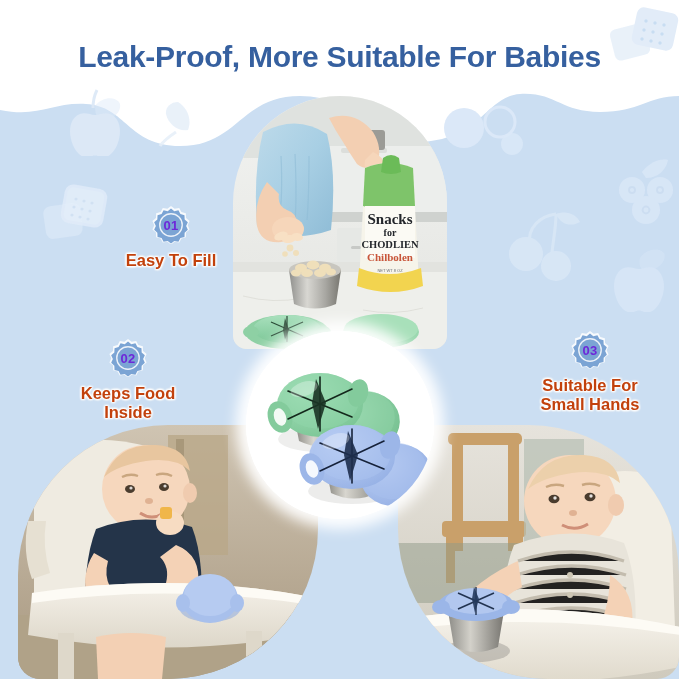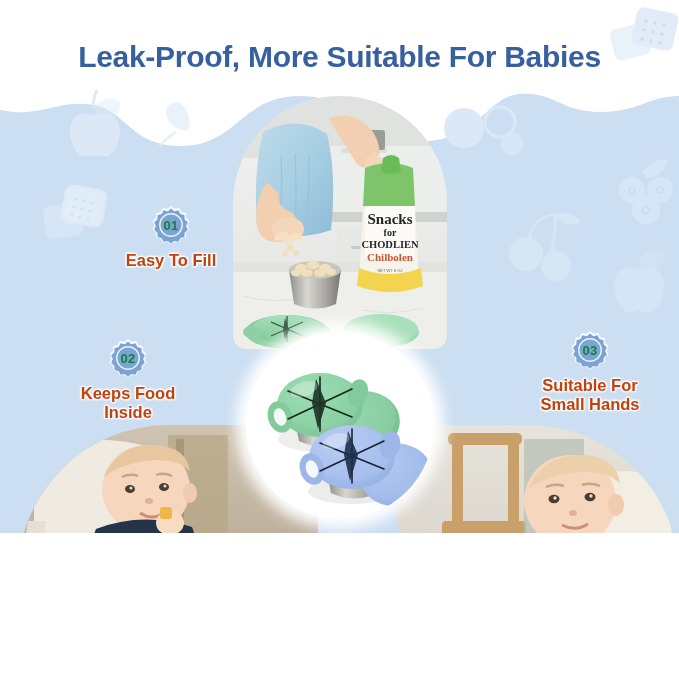--- a/index.html
+++ b/index.html
@@ -3,21 +3,21 @@
 <meta charset="utf-8">
 <style>
   * { margin:0; padding:0; box-sizing:border-box; }
   html,body { width:679px; height:679px; }
   body {
     font-family:"Liberation Sans", sans-serif;
     background:#ffffff;
     overflow:hidden;
     position:relative;
   }
-  #stage { position:absolute; inset:0; width:679px; height:533px; overflow:hidden; }
+  #stage { position:absolute; inset:0; width:679px; height:679px; overflow:hidden; }
 
   
   .bg-blue { position:absolute; inset:0; background:#cbdef2; }
   .bg-white-top { position:absolute; left:0; top:0; width:679px; height:200px; }
 
   
   .title {
     position:absolute; left:0; top:40px; width:679px;
     text-align:center;
     font-size:30px; font-weight:bold;
@@ -62,21 +62,21 @@
   }
 
   
   .feature { position:absolute; z-index:35; text-align:center; }
   .badge {
     width:38px; height:38px; margin:0 auto 7px auto; position:relative;
   }
   .badge svg { display:block; }
   .badge .num {
     position:absolute; inset:0; display:flex; align-items:center; justify-content:center;
-    font-size:13px; font-weight:bold; color:#15803d; letter-spacing:0.3px;
+    font-size:13px; font-weight:bold; color:#6d28d9; letter-spacing:0.3px;
   }
   .feature .label {
     font-size:16.5px; font-weight:bold; color:#c2410c; line-height:1.18;
     text-shadow:
        0 0 3px #fff, 0 0 3px #fff, 1px 1px 2px #fff, -1px -1px 2px #fff,
        1px -1px 2px #fff, -1px 1px 2px #fff;
     white-space:pre-line;
   }
   .f1 { left:96px; top:206px; width:150px; }
   .f2 { left:48px; top:339px; width:160px; }

